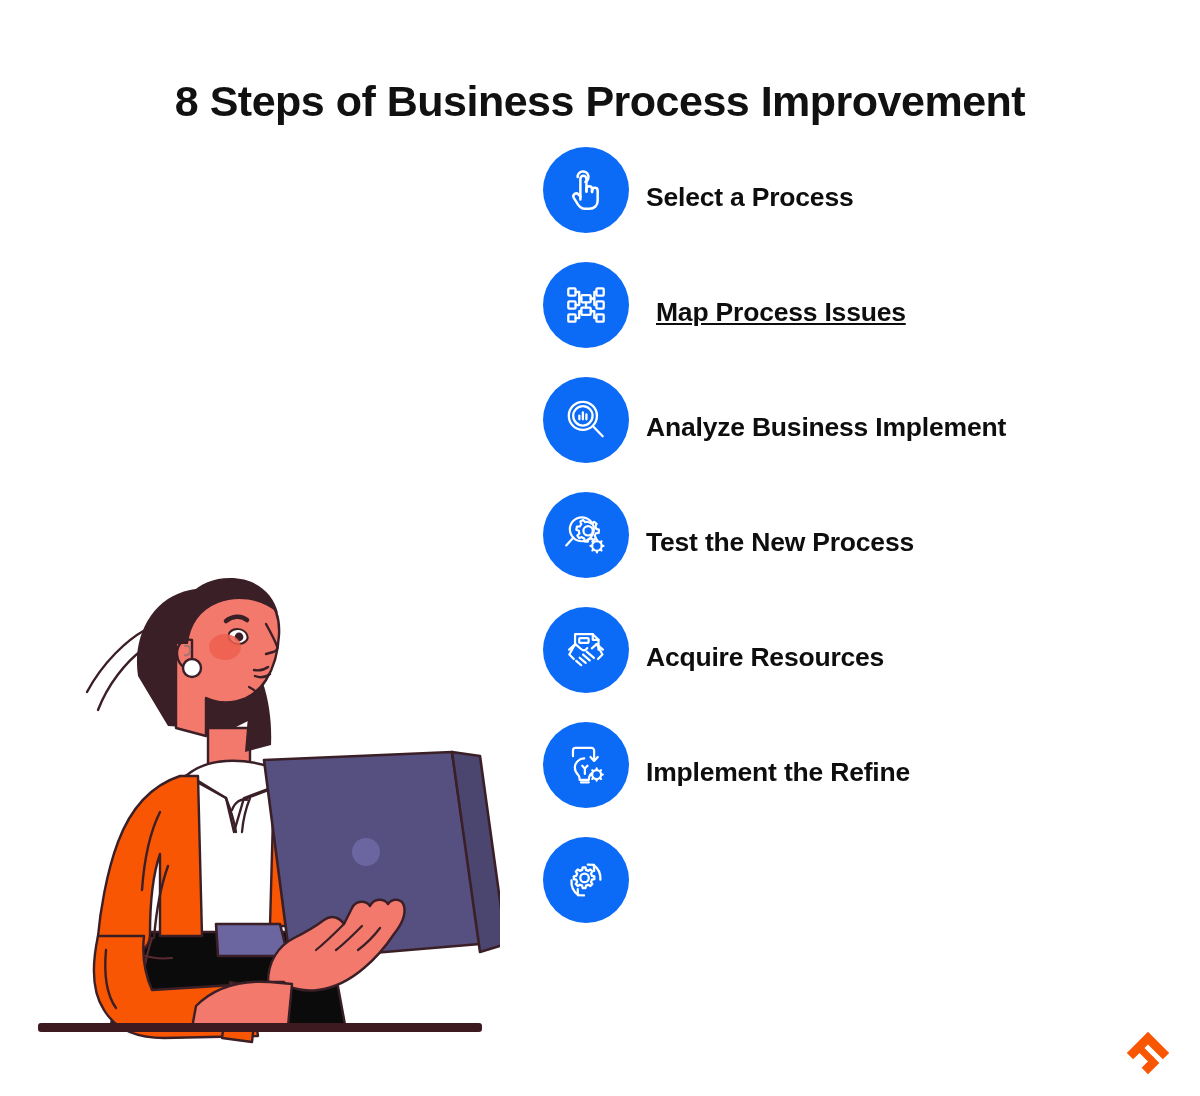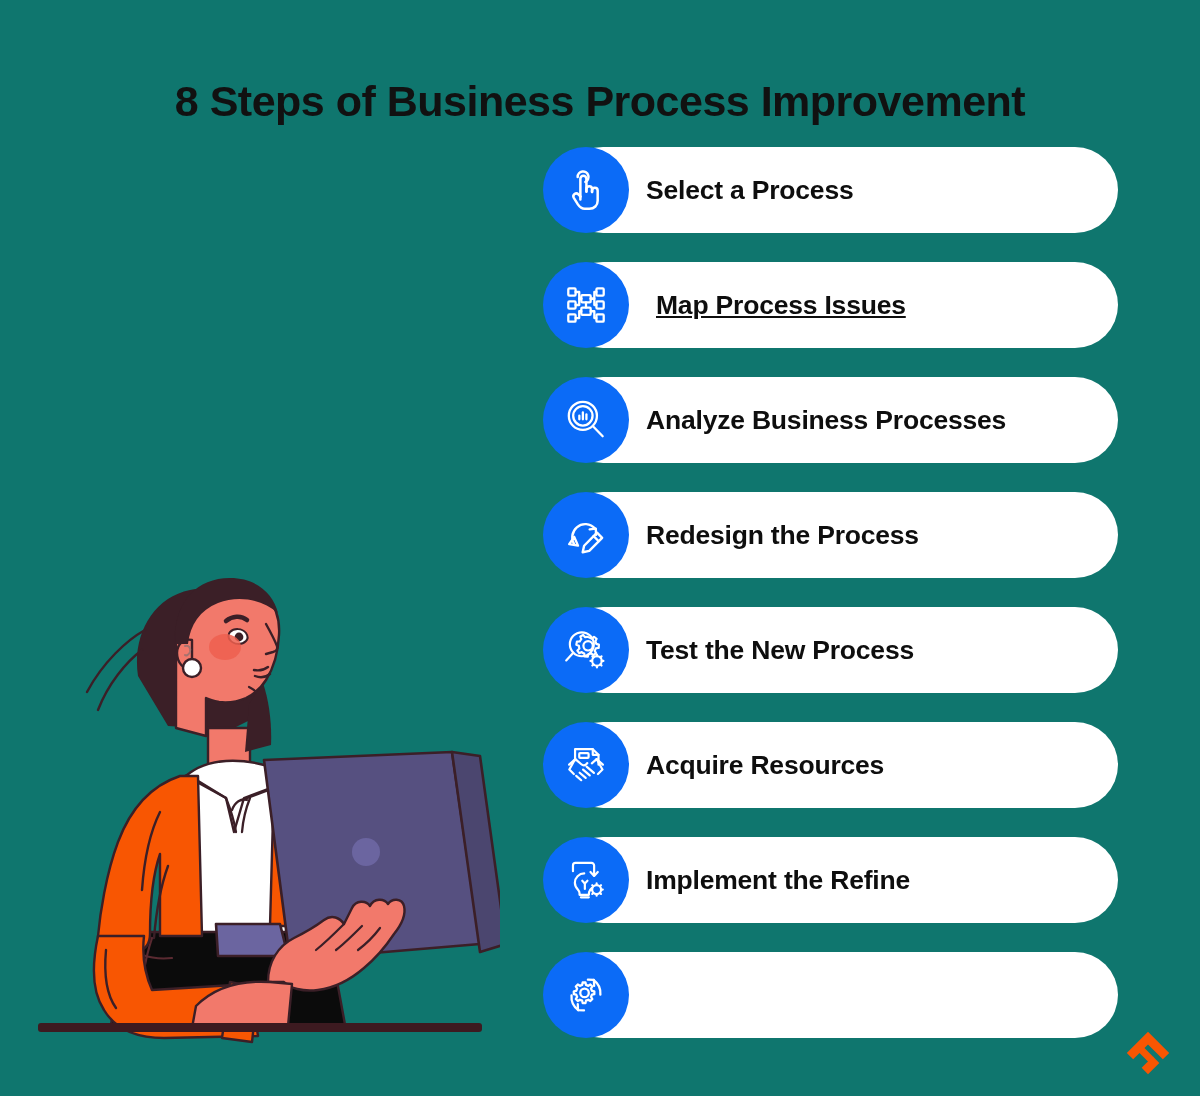--- a/index.html
+++ b/index.html
@@ -12,21 +12,21 @@
     background: #FAEBE7;
     font-family: "Liberation Sans", sans-serif;
     overflow: hidden;
     position: relative;
   }
 
   #page {
     position: relative;
     width: 1200px;
     height: 1096px;
-    background: #0f766e;
+    background: #ffffff;
     overflow: hidden;
   }
 
   
   #title {
     position: absolute;
     left: 0;
     top: 48px;
     width: 1200px;
     text-align: center;
@@ -77,21 +77,21 @@
 
   .step-icon svg {
     width: 50px;
     height: 50px;
     display: block;
   }
 
   .step-label {
     position: absolute;
     left: 103px;
-    top: 0;
+    top: 7px;
     height: 86px;
     display: flex;
     align-items: center;
     font-size: 26.5px;
     font-weight: 600;
     color: #0E0E0E;
     letter-spacing: -0.2px;
     white-space: nowrap;
   }
   .step-label.indented { left: 113px; text-decoration: underline; }
@@ -167,36 +167,23 @@
       <div class="step-icon">
         <svg viewBox="0 0 48 48" fill="none" stroke="#FFFFFF" stroke-width="2.2" stroke-linecap="round" stroke-linejoin="round">
           <circle cx="21" cy="20" r="13.5"></circle>
           <circle cx="21" cy="20" r="9.3"></circle>
           <path d="M17.6 23.3v-3.4"></path>
           <path d="M21 23.3v-6.6"></path>
           <path d="M24.4 23.3v-4.6"></path>
           <path d="M30.7 30l9.3 9.6"></path>
         </svg>
       </div>
-      <div class="step-label">Analyze Business Processes</div>
-    </div>
-
-    <div class="step">
-      <div class="step-card"></div>
-      <div class="step-icon">
-        <svg viewBox="0 0 48 48" fill="none" stroke="#FFFFFF" stroke-width="2.3" stroke-linecap="round" stroke-linejoin="round">
-          <path d="M12.5 32.5c-3-5.1-2-11.8 2.7-15.9 5.2-4.5 13-3.9 17.5 1.3"></path>
-          <path d="M27.5 18.6l5.9-.7.3 6"></path>
-          <path d="M12.7 25.8l3.6 8.4-8.4-1.4z"></path>
-          <path d="M34.6 21.8l4.9 4.9-12.4 12.5-6.3 1.4 1.4-6.3z"></path>
-          <path d="M31.3 25.1l4.9 4.9"></path>
-        </svg>
-      </div>
-      <div class="step-label">Redesign the Process</div>
-    </div>
+      <div class="step-label">Analyze Business Implement</div>
+    </div>
+
 
     <div class="step">
       <div class="step-card"></div>
       <div class="step-icon">
         <svg viewBox="0 0 48 48" fill="none" stroke="#FFFFFF" stroke-width="2.1" stroke-linecap="round" stroke-linejoin="round">
           <circle cx="20" cy="18.5" r="11.5"></circle>
           <path d="M11.8 26.6L5 34"></path>
           <path d="M29.8 13.3l1.9-2 2.5 1.9-1.2 2.4c.4.8.7 1.6.8 2.5l2.6.7-.2 3.1-2.7.4c-.3.9-.7 1.7-1.2 2.4l1.3 2.3-2.4 2-2.1-1.8c-.8.4-1.7.6-2.6.7l-.9 2.6-3.1-.4-.2-2.7c-.9-.3-1.7-.8-2.4-1.4l-2.4 1.1-1.8-2.6 2-1.9c-.3-.8-.5-1.7-.5-2.6l-2.5-1.1.6-3 2.7-.1c.4-.8.9-1.6 1.5-2.2l-.9-2.5 2.7-1.6 1.7 2.1c.9-.2 1.8-.3 2.7-.2z"></path>
           <circle cx="26" cy="20" r="4.5"></circle>
           <circle cx="34.5" cy="34.5" r="4.6"></circle>

